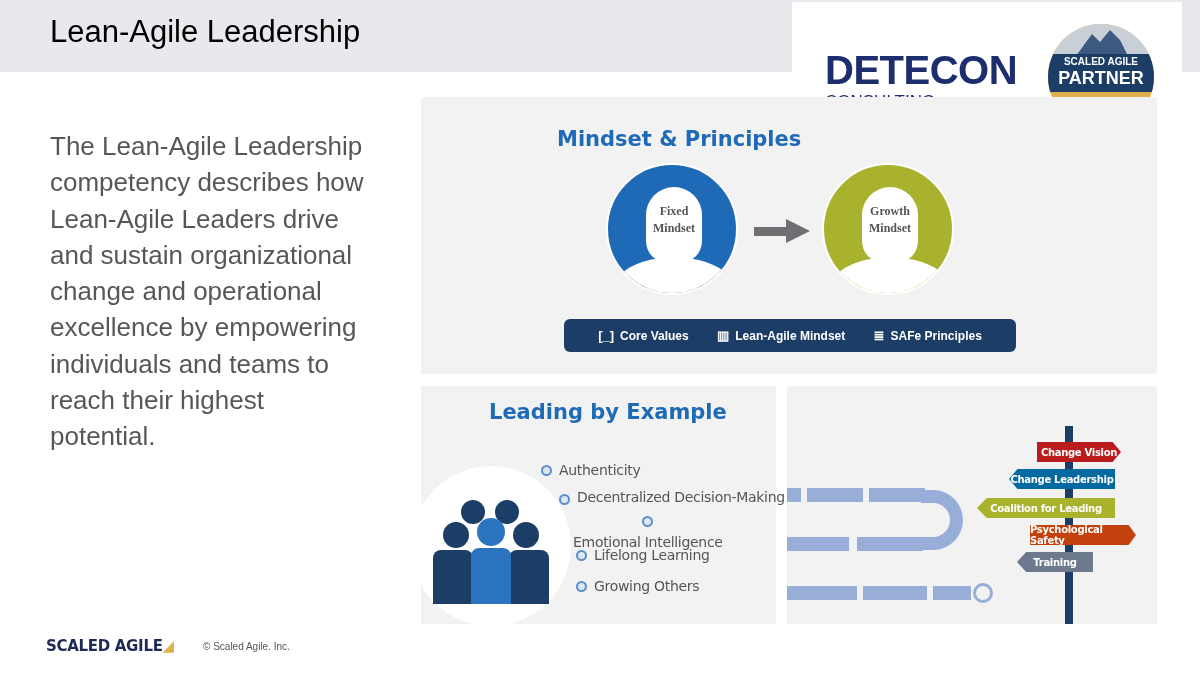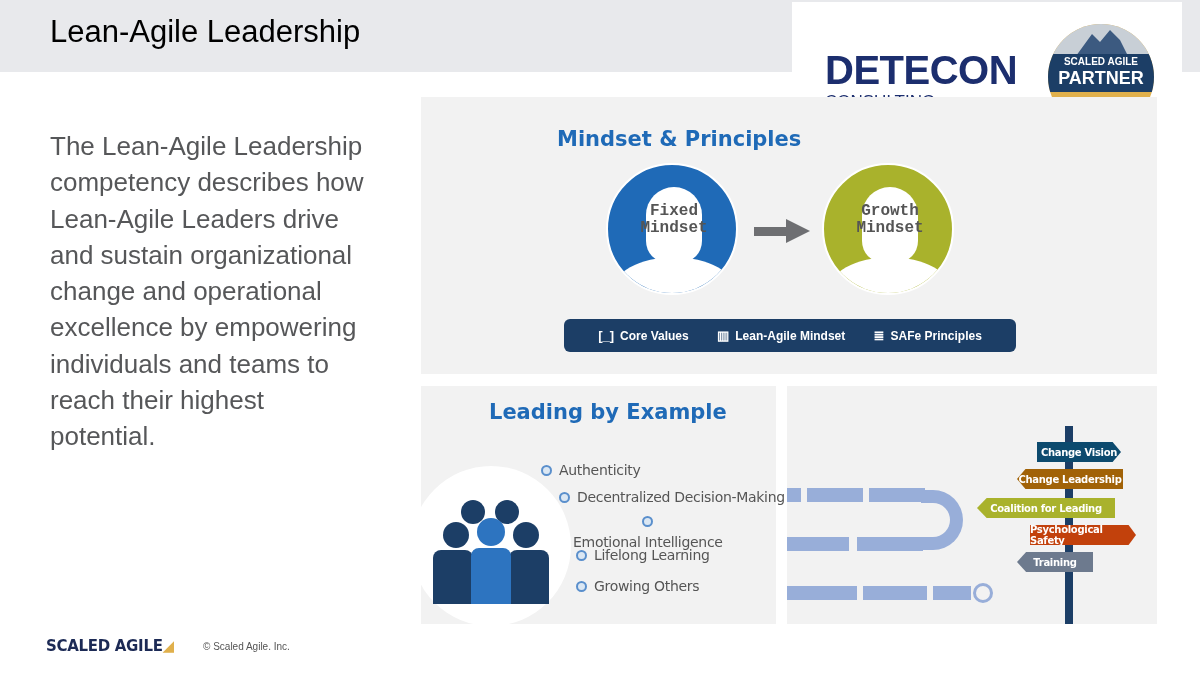--- a/index.html
+++ b/index.html
@@ -26,21 +26,21 @@
   .panel-lbe { left: 421px; top: 386px; width: 355px; height: 238px; }
   .panel-lc { left: 787px; top: 386px; width: 370px; height: 238px; }
 
   .ptitle { position: absolute; font-weight: bold; color: #1f6ab7; font-size: 21px; font-family: "DejaVu Sans", sans-serif; }
 
   .mind-circle { position: absolute; width: 132px; height: 132px; border-radius: 50%; border: 2px solid #ffffff; overflow: hidden; }
   .mind-fixed { left: 185px; top: 66px; background: #1f6ab7; }
   .mind-growth { left: 401px; top: 66px; background: #a9b22c; }
   .head { position: absolute; left: 38px; top: 22px; width: 56px; height: 76px; background: #ffffff; border-radius: 28px 28px 22px 22px; }
   .shoulders { position: absolute; left: 4px; top: 92px; width: 124px; height: 70px; background: #ffffff; border-radius: 50% 50% 0 0; }
-  .mind-label { position: absolute; left: 0; top: 38px; width: 132px; text-align: center; font-size: 16px; line-height: 17px; color: #555; font-family: Liberation Mono, monospace; font-weight: bold; z-index: 2; }
+  .mind-label { position: absolute; left: 0; top: 38px; width: 132px; text-align: center; font-size: 12px; line-height: 17px; color: #555; font-family: Liberation Serif, serif; font-weight: bold; z-index: 2; }
 
   .arrow-shaft { position: absolute; left: 333px; top: 130px; width: 34px; height: 9px; background: #6e6f72; }
   .arrow-head { position: absolute; left: 365px; top: 122px; width: 0; height: 0; border-top: 12px solid transparent; border-bottom: 12px solid transparent; border-left: 24px solid #6e6f72; }
 
   .principles-bar { position: absolute; left: 143px; top: 222px; width: 452px; height: 33px; background: #1c3e66; border-radius: 6px; display: flex; align-items: center; justify-content: space-around; padding: 0 20px; }
   .pb-item { display: flex; align-items: center; gap: 6px; color: #ffffff; font-size: 12px; font-weight: bold; font-family: "Liberation Sans", sans-serif; }
   .pb-icon { font-size: 13px; color: #ffffff; }
 
   .people { position: absolute; left: 0; top: 80px; width: 150px; height: 160px; }
   .people-bg { position: absolute; left: -10px; top: 0; width: 160px; height: 160px; border-radius: 50%; background: #ffffff; }
@@ -136,21 +136,21 @@
     <div class="p-head" style="left:56px;top:52px;width:28px;height:28px;background:#2d74c0;"></div>
     <div class="p-body" style="left:12px;top:84px;width:40px;height:54px;background:#1c3e66;"></div>
     <div class="p-body" style="left:88px;top:84px;width:40px;height:54px;background:#1c3e66;"></div>
     <div class="p-body" style="left:50px;top:82px;width:40px;height:56px;background:#2d74c0;"></div>
   </div>
 
   <div class="lbe-item" style="left:120px;top:76px;">
     <span class="gear"></span>
     <span>Authenticity</span>
   </div>
-  <div class="lbe-item" style="left:138px;top:103px;">
+  <div class="lbe-item" style="left:138px;top:103px;align-items:flex-end;">
     <span class="gear"></span>
     <span>Decentralized Decision-Making</span>
   </div>
   <div class="lbe-item" style="left:152px;top:130px;flex-direction:column;">
     <span class="gear"></span>
     <span>Emotional Intelligence</span>
   </div>
   <div class="lbe-item" style="left:155px;top:161px;">
     <span class="gear"></span>
     <span>Lifelong Learning</span>
@@ -171,22 +171,22 @@
     <div class="chev" style="left:0;top:151px;width:62px;"></div>
     <div class="chev" style="left:70px;top:151px;width:66px;"></div>
     <div class="chev" style="left:0;top:200px;width:70px;"></div>
     <div class="chev" style="left:76px;top:200px;width:64px;"></div>
     <div class="chev" style="left:146px;top:200px;width:38px;"></div>
     <div class="target"></div>
   </div>
 
   <div class="pole"></div>
 
-  <div class="sign" style="left:250px;top:56px;width:84px;background:#0c4a6e;clip-path:polygon(0 0,90% 0,100% 50%,90% 100%,0 100%);">Change Vision</div>
-  <div class="sign" style="left:230px;top:83px;width:106px;background:#a16207;clip-path:polygon(8% 0,100% 0,100% 100%,8% 100%,0 50%);">Change Leadership</div>
+  <div class="sign" style="left:250px;top:56px;width:84px;background:#b91c1c;clip-path:polygon(0 0,90% 0,100% 50%,90% 100%,0 100%);">Change Vision</div>
+  <div class="sign" style="left:222px;top:83px;width:106px;background:#0369a1;clip-path:polygon(8% 0,100% 0,100% 100%,8% 100%,0 50%);">Change Leadership</div>
   <div class="sign" style="left:190px;top:112px;width:138px;background:#a9b22c;clip-path:polygon(7% 0,100% 0,100% 100%,7% 100%,0 50%);">Coalition for Leading</div>
   <div class="sign" style="left:243px;top:139px;width:106px;background:#c2410c;clip-path:polygon(0 0,93% 0,100% 50%,93% 100%,0 100%);">Psychological Safety</div>
   <div class="sign" style="left:230px;top:166px;width:76px;background:#6d7a8e;clip-path:polygon(12% 0,100% 0,100% 100%,12% 100%,0 50%);">Training</div>
 </div>
 
 <div class="footer-logo">
   <span>SCALED AGILE</span><span class="footer-logo-mark">◢</span>
 </div>
 <div class="footer-copy">© Scaled Agile. Inc.</div>
 

